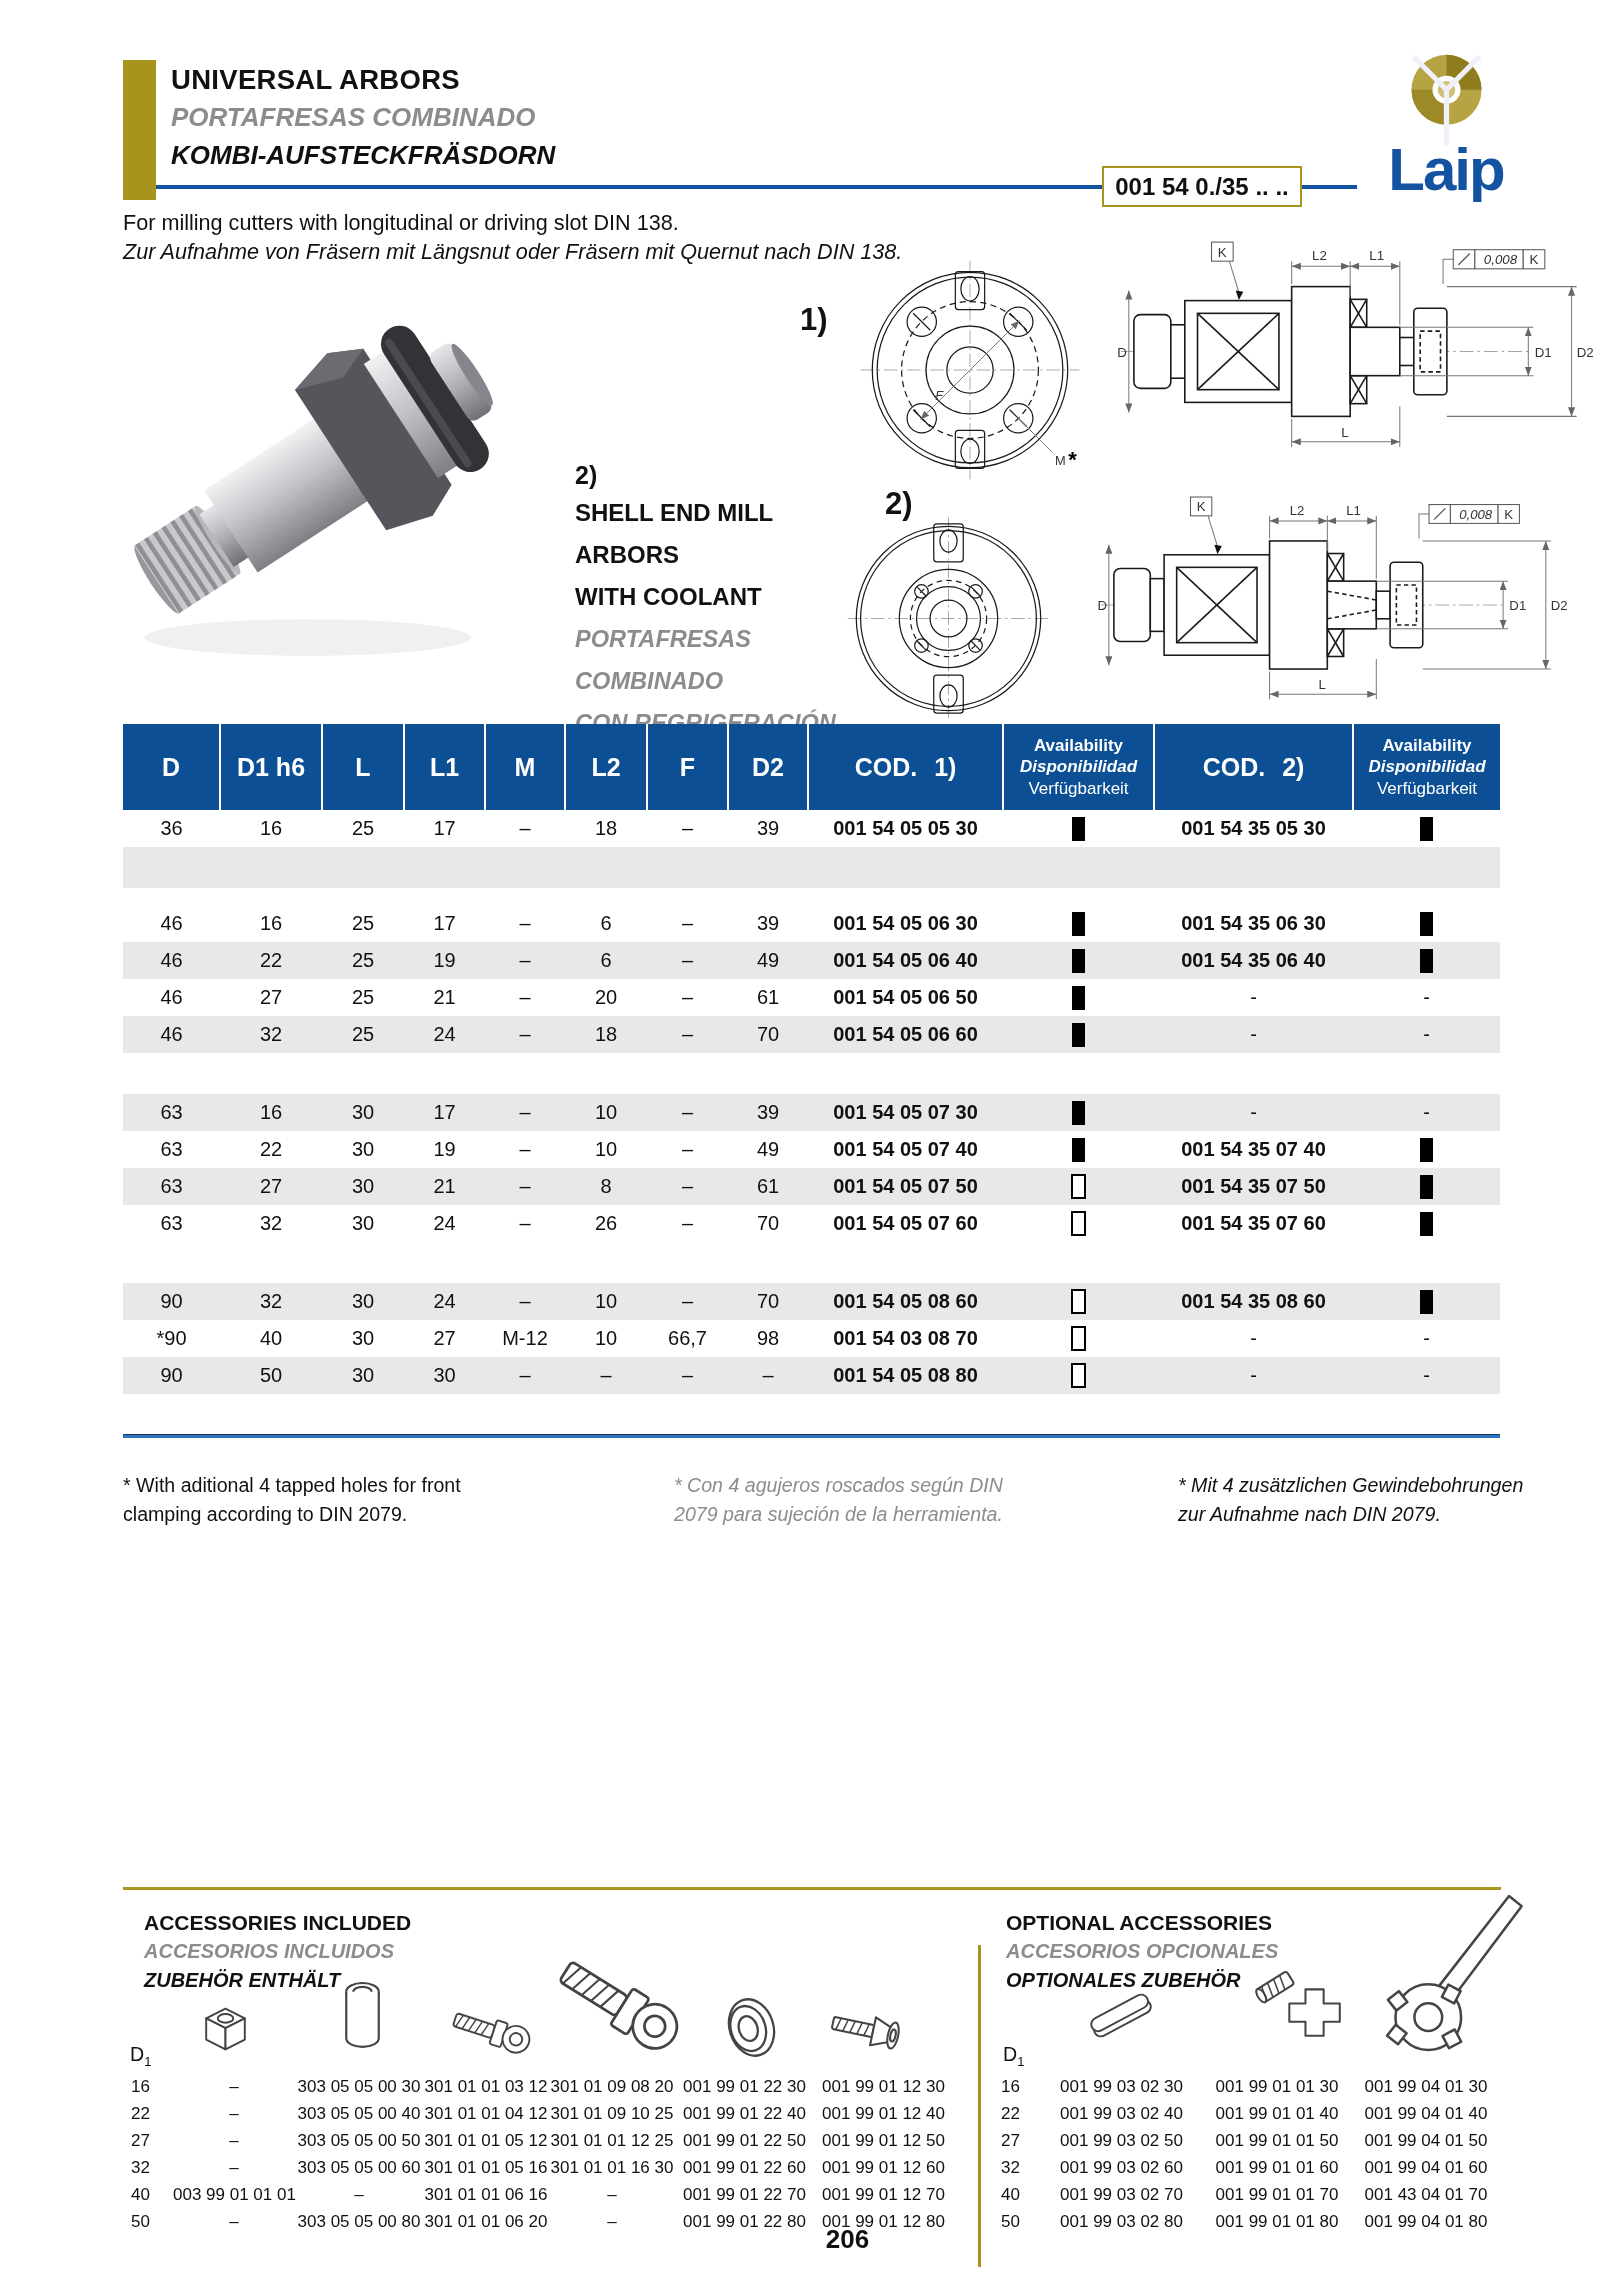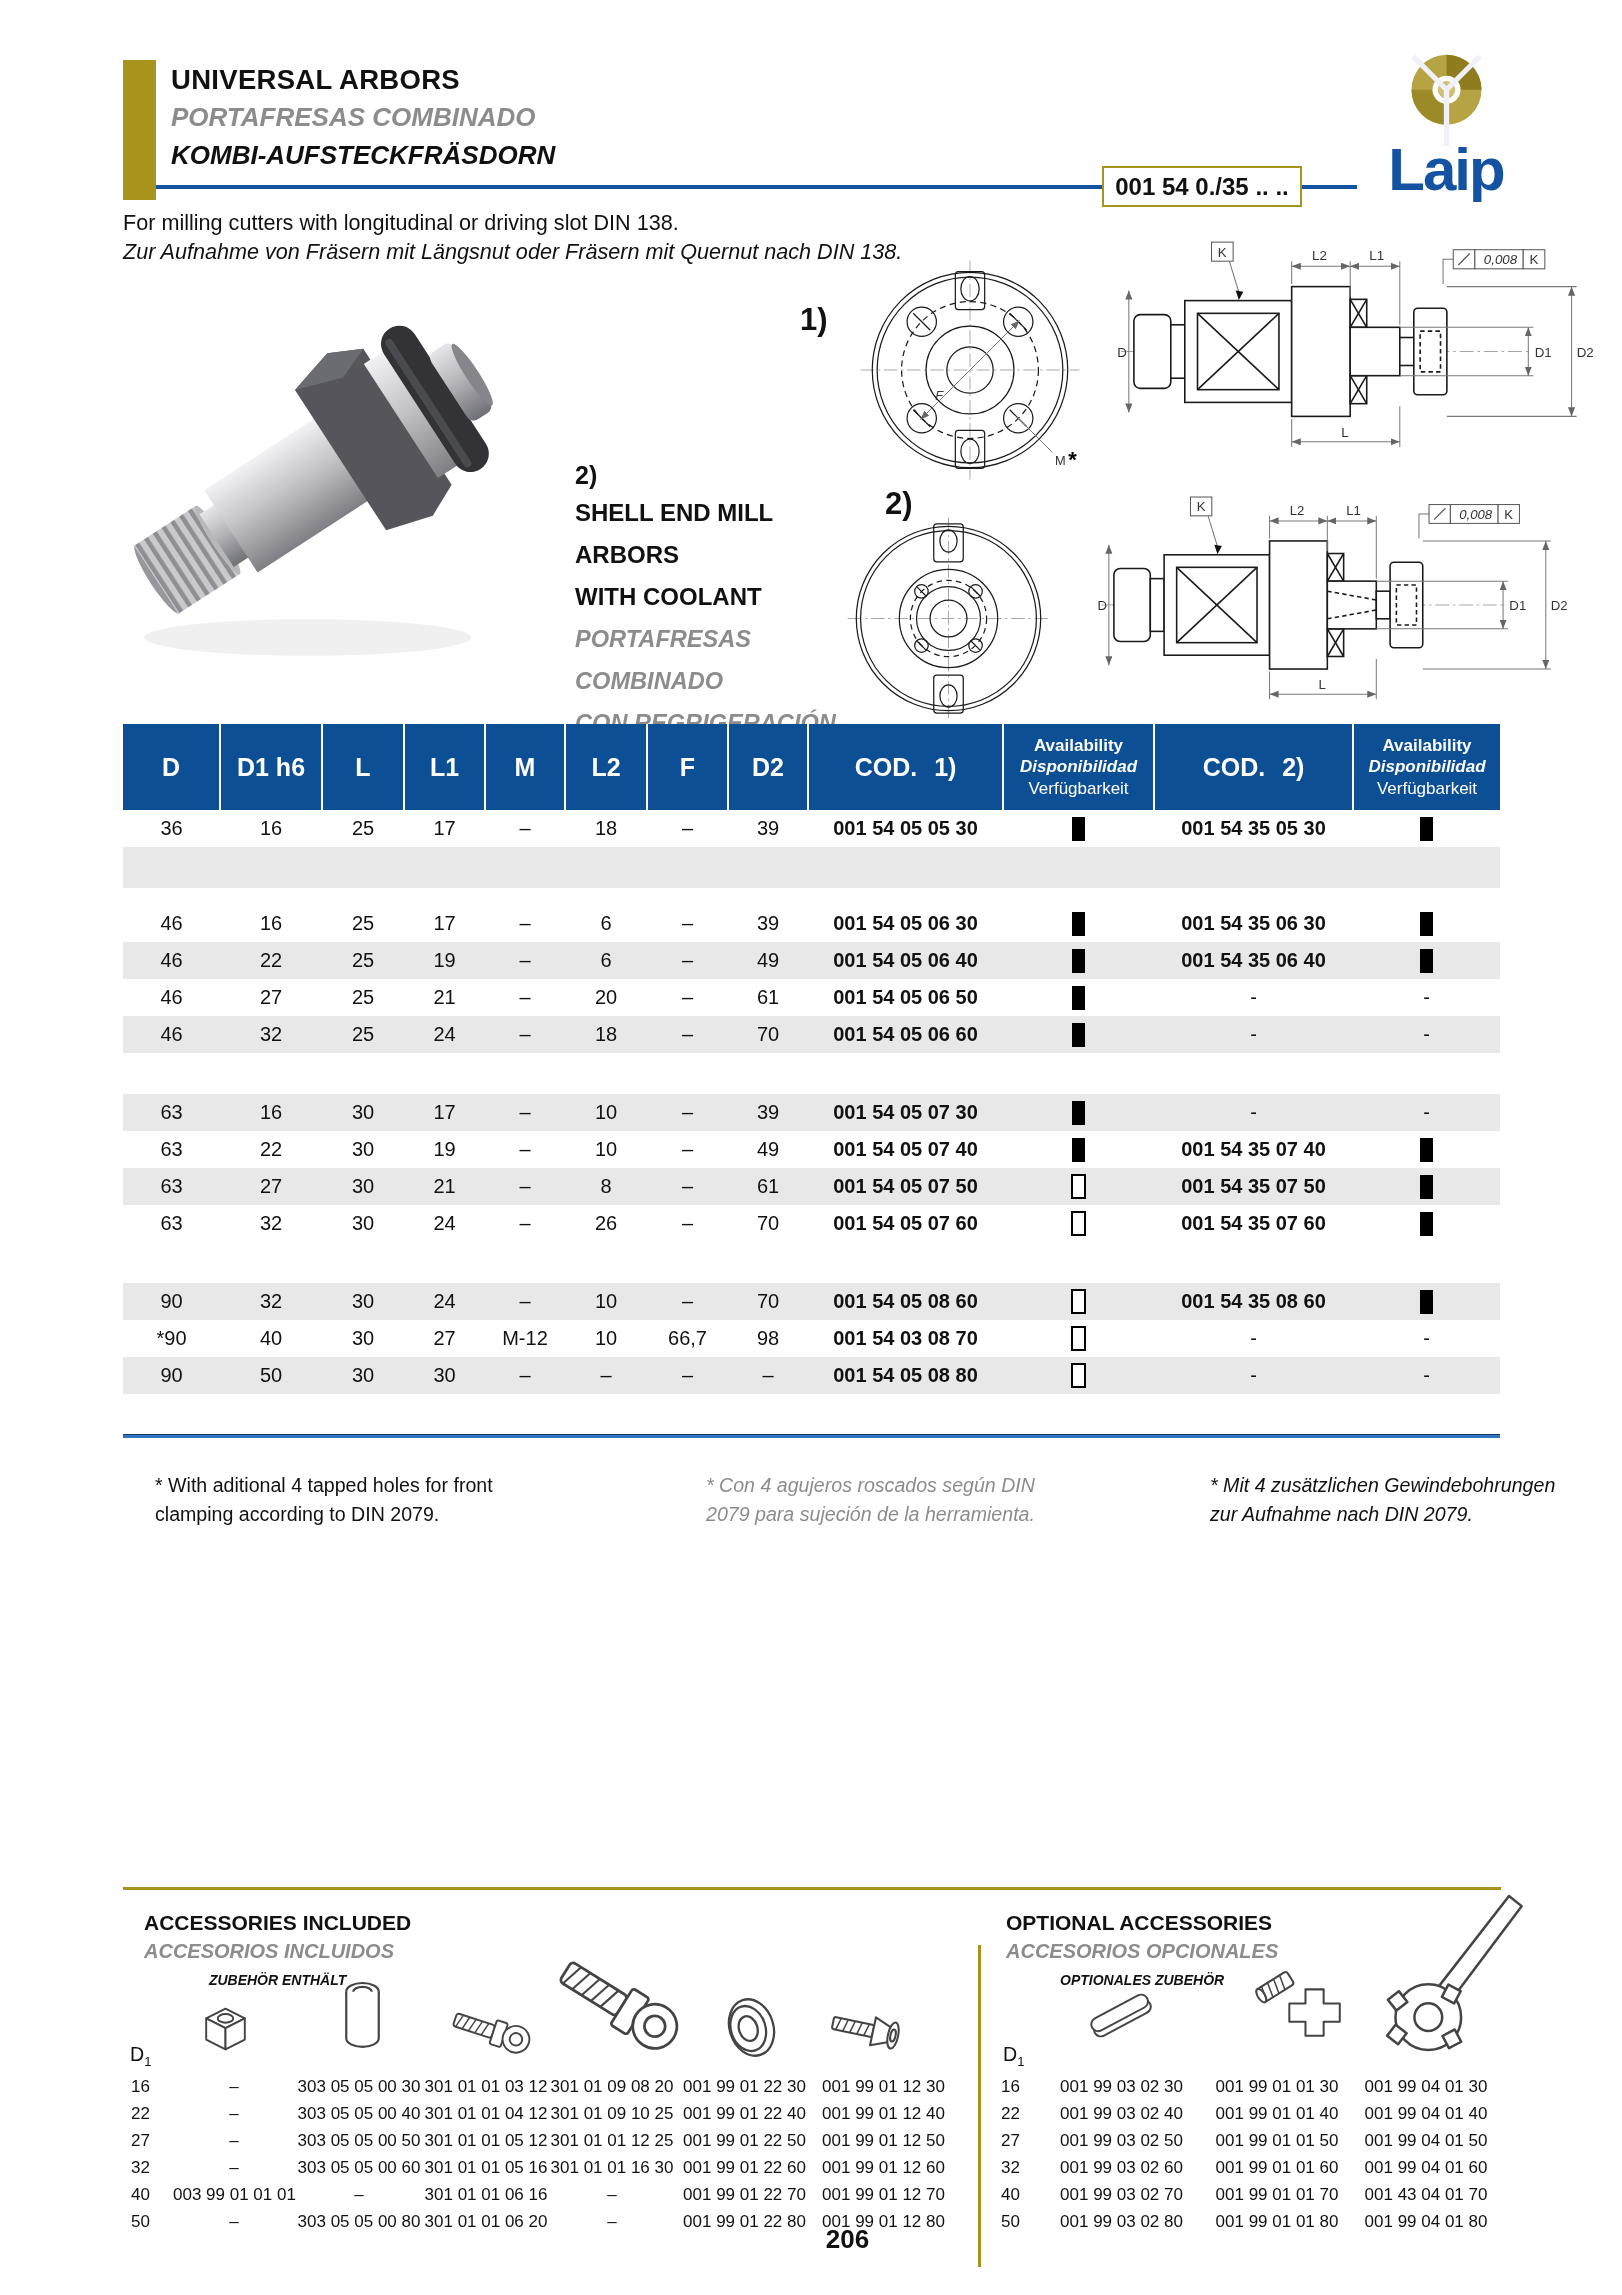--- a/index.html
+++ b/index.html
@@ -57,32 +57,32 @@
   table.main tbody tr.shade{background:#e8e8e8;}
   table.main tbody td.cod{font-weight:bold;}
   table.main tbody tr.spacer td{height:auto;}
   .sq{display:inline-block;vertical-align:middle;}
   .sq.filled{width:13px;height:23.6px;background:#000;}
   .sq.empty{width:10.5px;height:21px;background:#fff;border:2px solid #000;}
   .tbl-bottom1{left:123px;top:1434px;width:1377px;height:1.3px;background:#1b3a5e;}
   .tbl-bottom2{left:123px;top:1435px;width:1377px;height:3.3px;background:#2e74c3;}
 
   
-  .fnote{top:1471px;font-size:19.6px;line-height:29px;margin-left:32px;}
+  .fnote{top:1471px;font-size:19.6px;line-height:29px;}
   .fn-en{left:123px;width:419px;}
   .fn-es{left:674px;width:419px;color:#8c8c8c;font-style:italic;}
   .fn-de{left:1178px;width:393px;font-style:italic;}
 
   
   .acc-topline{left:123px;top:1887px;width:1378px;height:2.6px;background:#a8941c;}
   .acc-vline{left:978px;top:1945px;width:2.6px;height:322px;background:#a8941c;}
   .acc-title{line-height:29px;}
   .acc-title .en{font-size:21px;font-weight:bold;}
   .acc-title .es{font-size:20px;font-weight:bold;font-style:italic;color:#8c8c8c;}
-  .acc-title .de{font-size:14px;font-weight:bold;font-style:italic;text-align:center;}
+  .acc-title .de{font-size:20px;font-weight:bold;font-style:italic;}
   .acc-title-left{left:144px;top:1908px;}
   .acc-title-right{left:1006px;top:1908px;}
   .d1lab{font-size:19.6px;}
   .d1lab sub{font-size:13px;}
   table.acc{border-collapse:collapse;table-layout:fixed;}
   table.acc td{height:27px;font-size:17px;text-align:center;padding:0;white-space:nowrap;}
   table.acc td.dcol{text-align:left;}
   .ic{fill:#fff;stroke:#444;stroke-width:2px;stroke-linejoin:round;}
   .thr{stroke:#444;stroke-width:1.5px;}
   .page-num{left:0;top:2224px;width:1623px;text-align:center;font-size:26px;font-weight:bold;margin-left:36px;}

